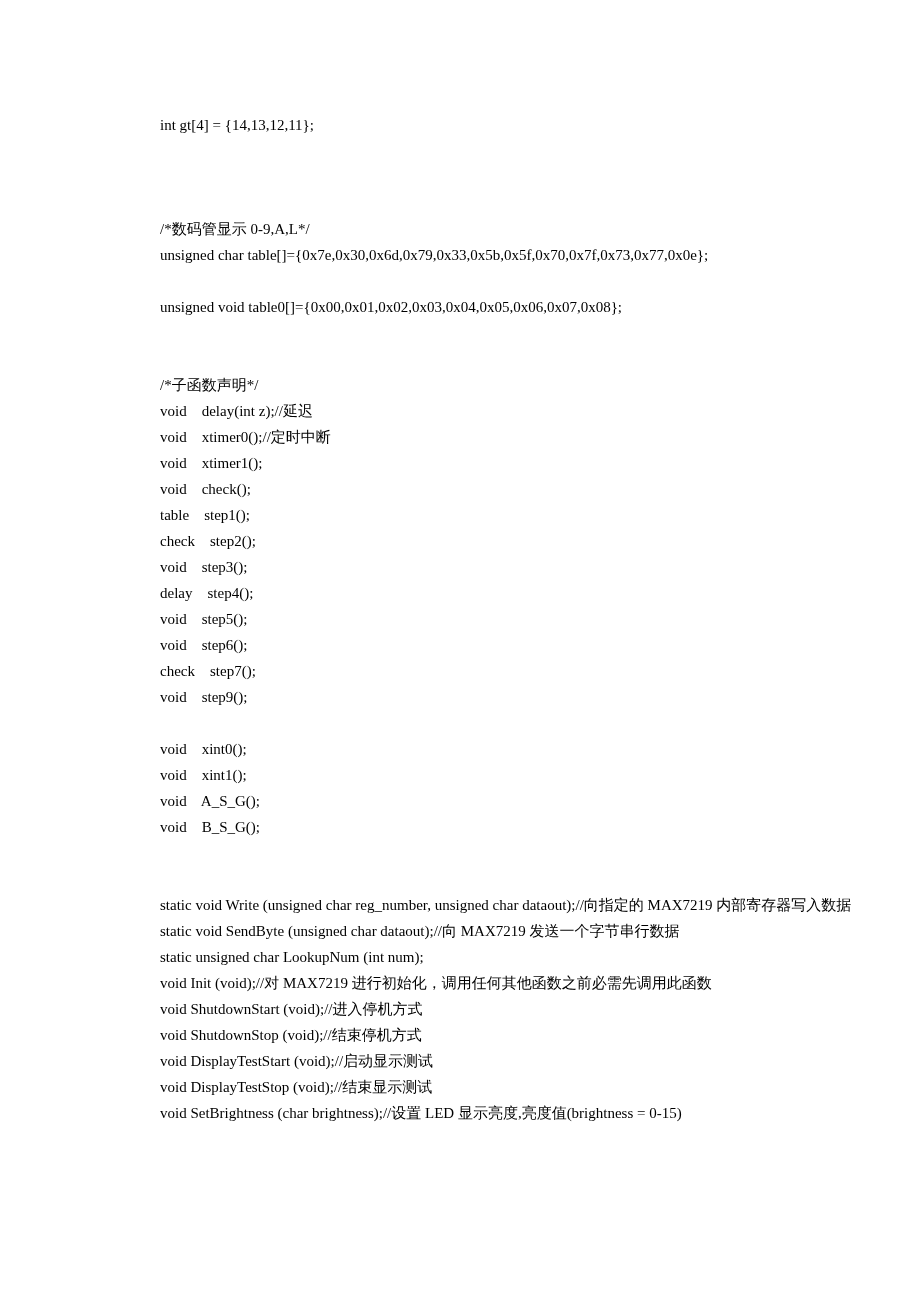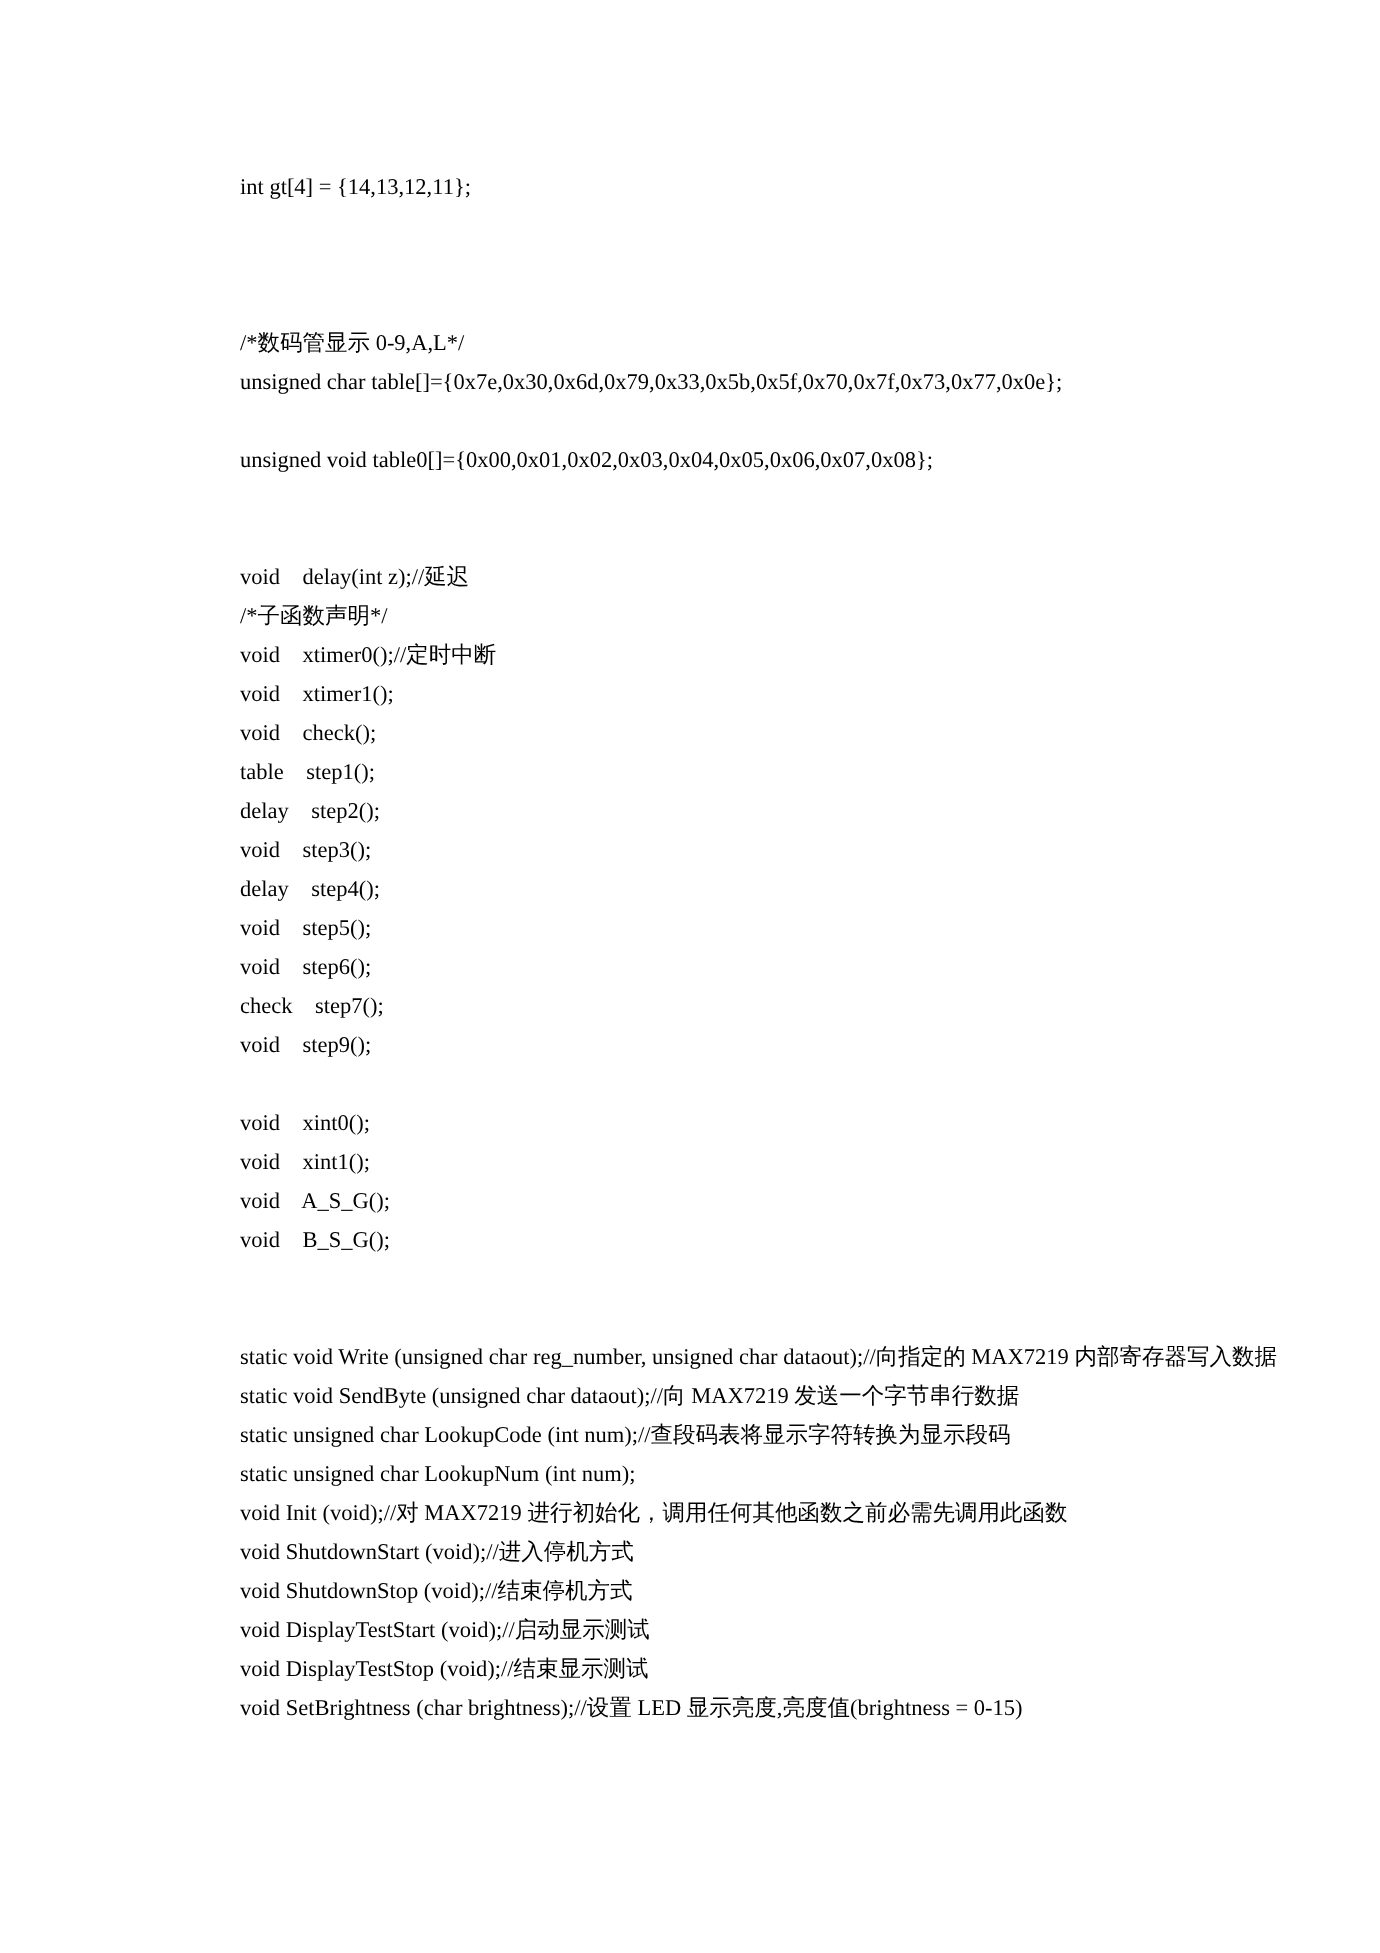--- a/index.html
+++ b/index.html
@@ -33,43 +33,42 @@
       <div class="line">int gt[4] = {14,13,12,11};</div>
       <div class="blank"></div>
       <div class="blank"></div>
       <div class="blank"></div>
       <div class="line">/*数码管显示 0-9,A,L*/</div>
       <div class="line">unsigned char table[]={0x7e,0x30,0x6d,0x79,0x33,0x5b,0x5f,0x70,0x7f,0x73,0x77,0x0e};</div>
       <div class="blank"></div>
       <div class="line">unsigned void table0[]={0x00,0x01,0x02,0x03,0x04,0x05,0x06,0x07,0x08};</div>
       <div class="blank"></div>
       <div class="blank"></div>
+      <div class="line">/*子函数声明*/</div>
       <div class="line">void    delay(int z);//延迟</div>
-      <div class="line">/*子函数声明*/</div>
       <div class="line">void    xtimer0();//定时中断</div>
       <div class="line">void    xtimer1();</div>
       <div class="line">void    check();</div>
       <div class="line">table    step1();</div>
-      <div class="line">delay    step2();</div>
+      <div class="line">check    step2();</div>
       <div class="line">void    step3();</div>
       <div class="line">delay    step4();</div>
       <div class="line">void    step5();</div>
       <div class="line">void    step6();</div>
       <div class="line">check    step7();</div>
       <div class="line">void    step9();</div>
       <div class="blank"></div>
       <div class="line">void    xint0();</div>
       <div class="line">void    xint1();</div>
       <div class="line">void    A_S_G();</div>
       <div class="line">void    B_S_G();</div>
       <div class="blank"></div>
       <div class="blank"></div>
       <div class="line">static void Write (unsigned char reg_number, unsigned char dataout);//向指定的 MAX7219 内部寄存器写入数据</div>
       <div class="line">static void SendByte (unsigned char dataout);//向 MAX7219 发送一个字节串行数据</div>
-      <div class="line">static unsigned char LookupCode (int num);//查段码表将显示字符转换为显示段码</div>
       <div class="line">static unsigned char LookupNum (int num);</div>
       <div class="line">void Init (void);//对 MAX7219 进行初始化，调用任何其他函数之前必需先调用此函数</div>
       <div class="line">void ShutdownStart (void);//进入停机方式</div>
       <div class="line">void ShutdownStop (void);//结束停机方式</div>
       <div class="line">void DisplayTestStart (void);//启动显示测试</div>
       <div class="line">void DisplayTestStop (void);//结束显示测试</div>
       <div class="line">void SetBrightness (char brightness);//设置 LED 显示亮度,亮度值(brightness = 0-15)</div>
     </div>
 </div>
 

